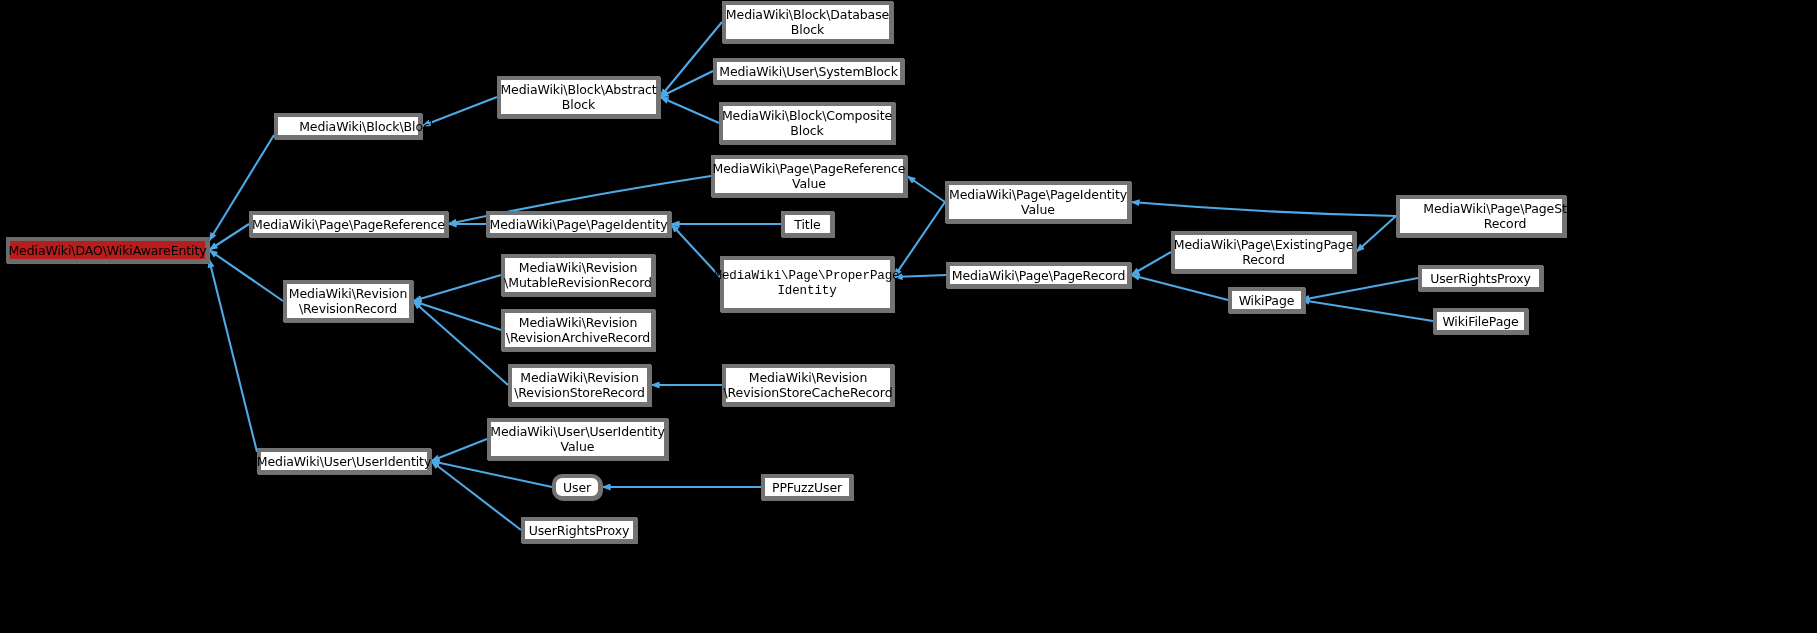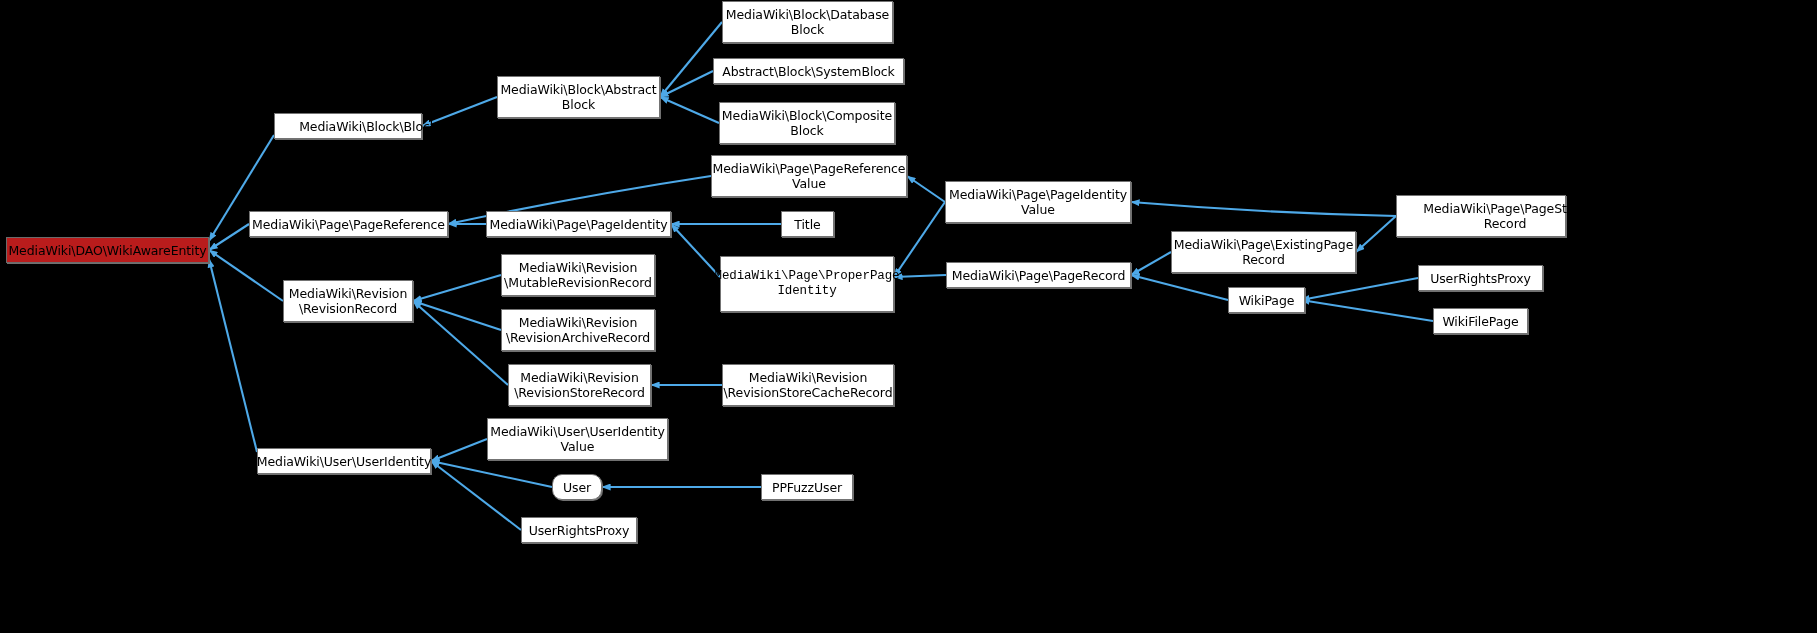--- a/index.html
+++ b/index.html
@@ -21,21 +21,21 @@
     left: 0;
     top: 0;
     width: 1817px;
     height: 633px;
     pointer-events: none;
   }
   .node {
     position: absolute;
     box-sizing: border-box;
     background: #ffffff;
-    border: 1px solid #737373;
+    border: 4px solid #737373;
     box-shadow: 1px 1px 0 0 #707070;
     color: #000000;
     font-size: 12.5px;
     line-height: 15px;
     display: flex;
     align-items: center;
     justify-content: center;
     text-align: center;
     white-space: pre-line;
     letter-spacing: -0.1px;
@@ -88,21 +88,21 @@
         <path d="M 761 487 Q 681.5 487 602 487" stroke="#4ea9e8" stroke-width="2.1" fill="none" marker-end="url(#arrowhead)"></path>
       </g>
   </svg>
   <div id="nodes-group">
       <div class="node root" style="left: 6px; top: 237px; width: 203px; height: 26px;">MediaWiki\DAO\WikiAwareEntity</div>
       <div class="node" style="left: 274px; top: 113px; width: 148px; height: 26px; padding-left: 40px;">MediaWiki\Block\Block</div>
       <div class="node" style="left: 497px; top: 76px; width: 163px; height: 42px;">MediaWiki\Block\Abstract
 Block</div>
       <div class="node" style="left: 722px; top: 1px; width: 171px; height: 42px;">MediaWiki\Block\Database
 Block</div>
-      <div class="node" style="left: 713px; top: 58px; width: 191px; height: 26px;">Abstract\Block\SystemBlock</div>
+      <div class="node" style="left: 713px; top: 58px; width: 191px; height: 26px;">MediaWiki\User\SystemBlock</div>
       <div class="node" style="left: 719px; top: 102px; width: 176px; height: 42px;">MediaWiki\Block\Composite
 Block</div>
       <div class="node" style="left: 249px; top: 211px; width: 199px; height: 26px;">MediaWiki\Page\PageReference</div>
       <div class="node" style="left: 711px; top: 155px; width: 196px; height: 42px;">MediaWiki\Page\PageReference
 Value</div>
       <div class="node" style="left: 486px; top: 211px; width: 185px; height: 26px;">MediaWiki\Page\PageIdentity</div>
       <div class="node" style="left: 781px; top: 211px; width: 53px; height: 26px;">Title</div>
       <div class="node" style="left: 945px; top: 181px; width: 186px; height: 42px;">MediaWiki\Page\PageIdentity
 Value</div>
       <div class="node" style="left: 720px; top: 256px; width: 174px; height: 56px; font-family: Liberation Mono, monospace;">MediaWiki\Page\ProperPage

